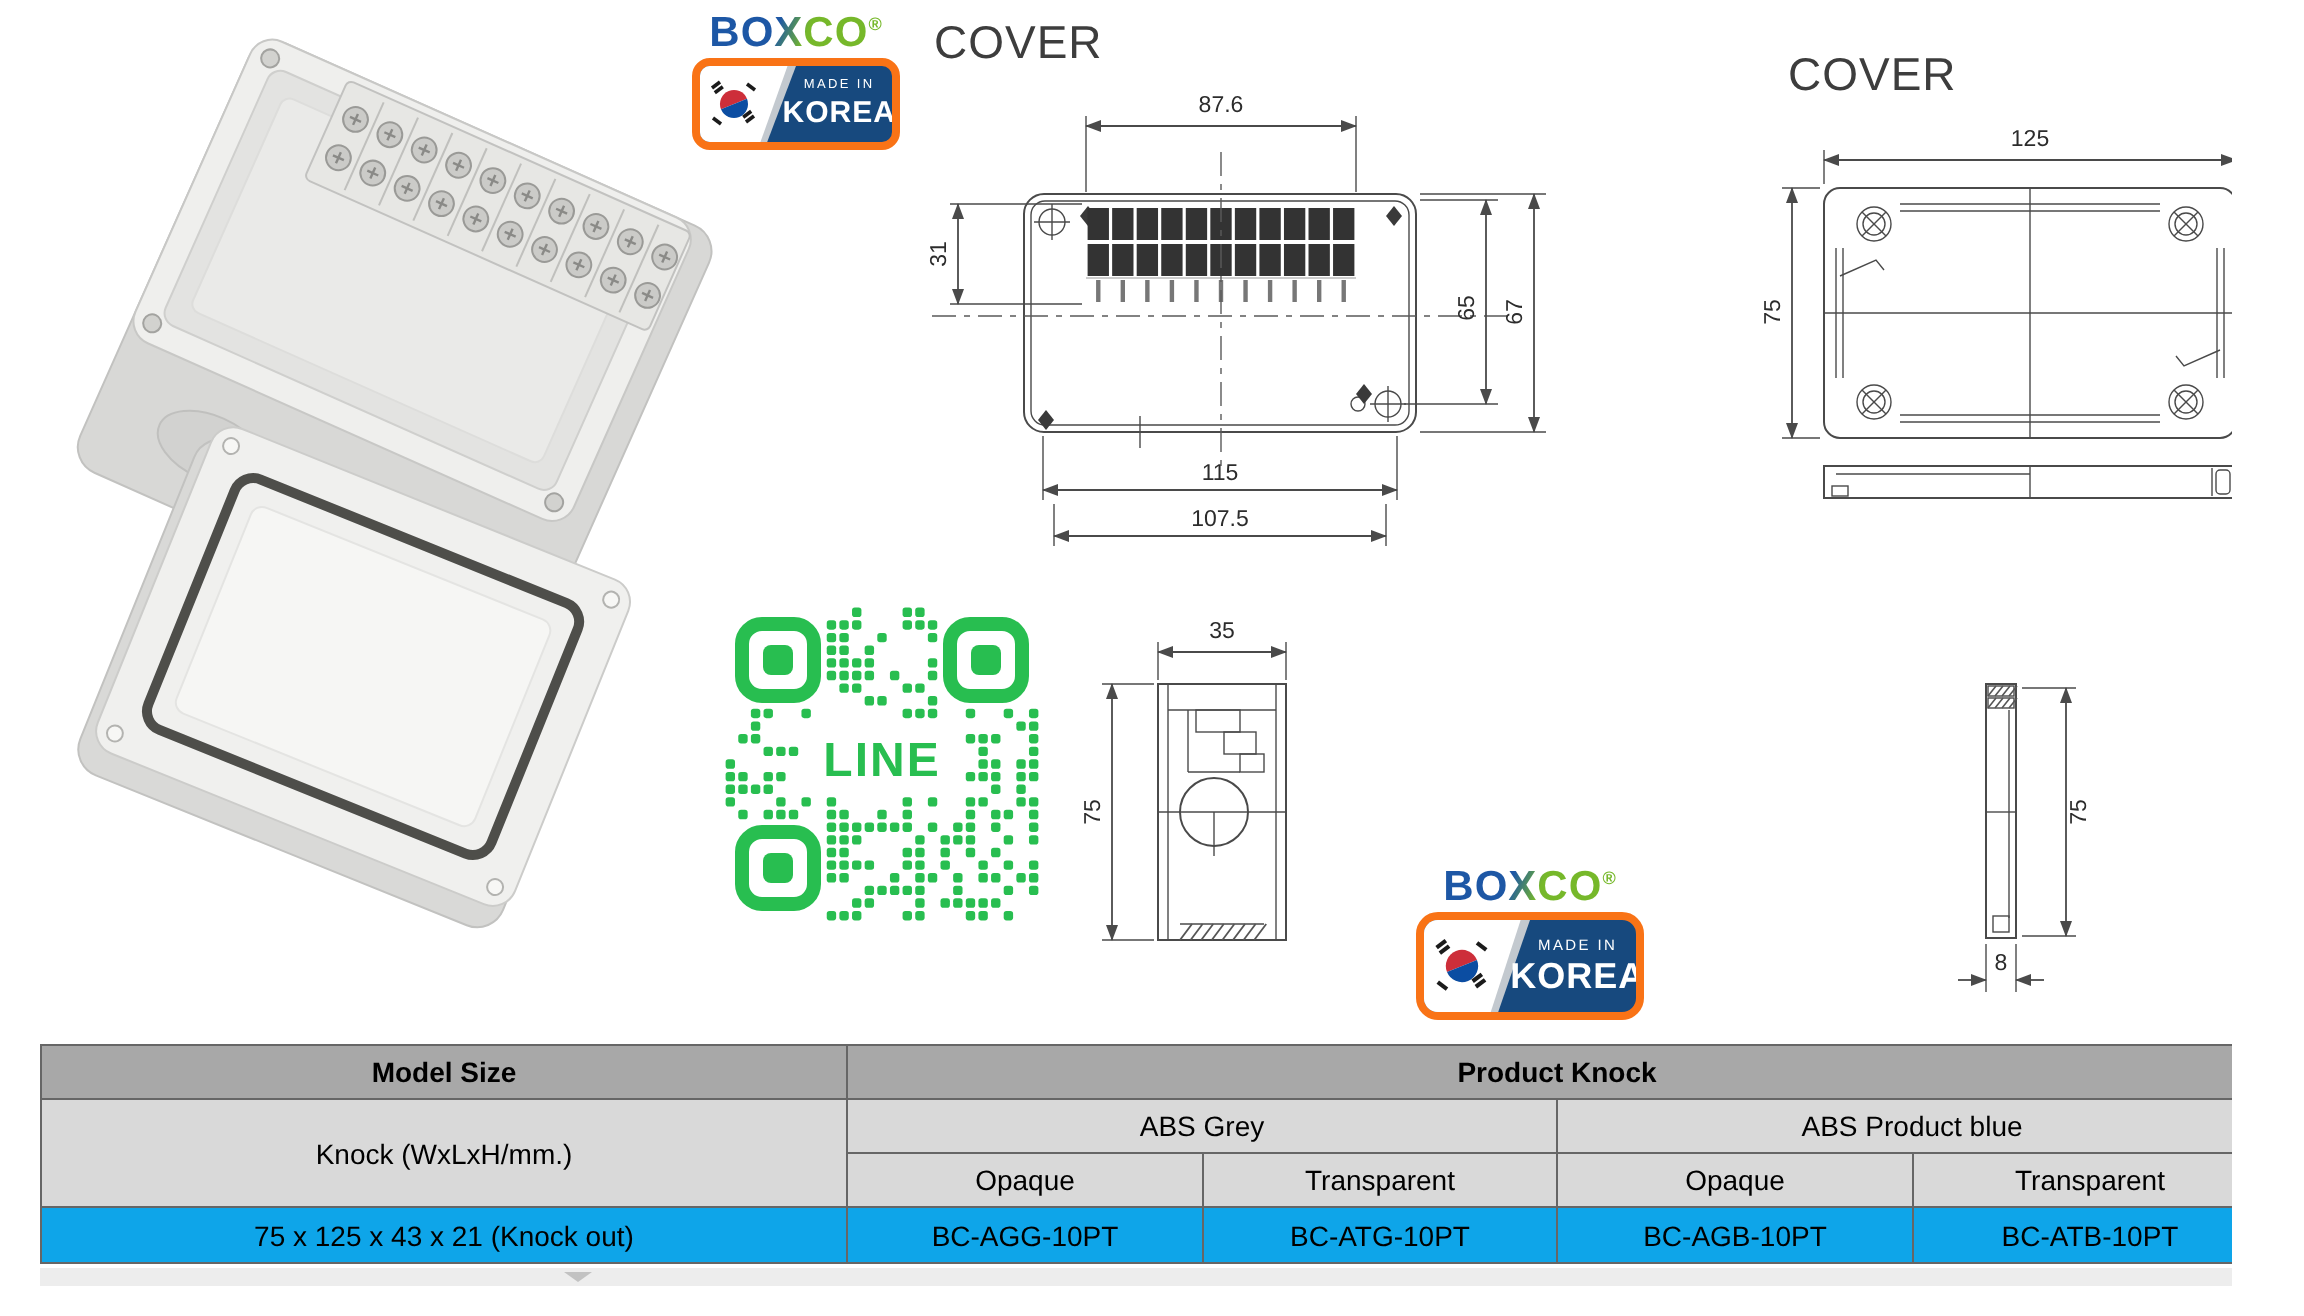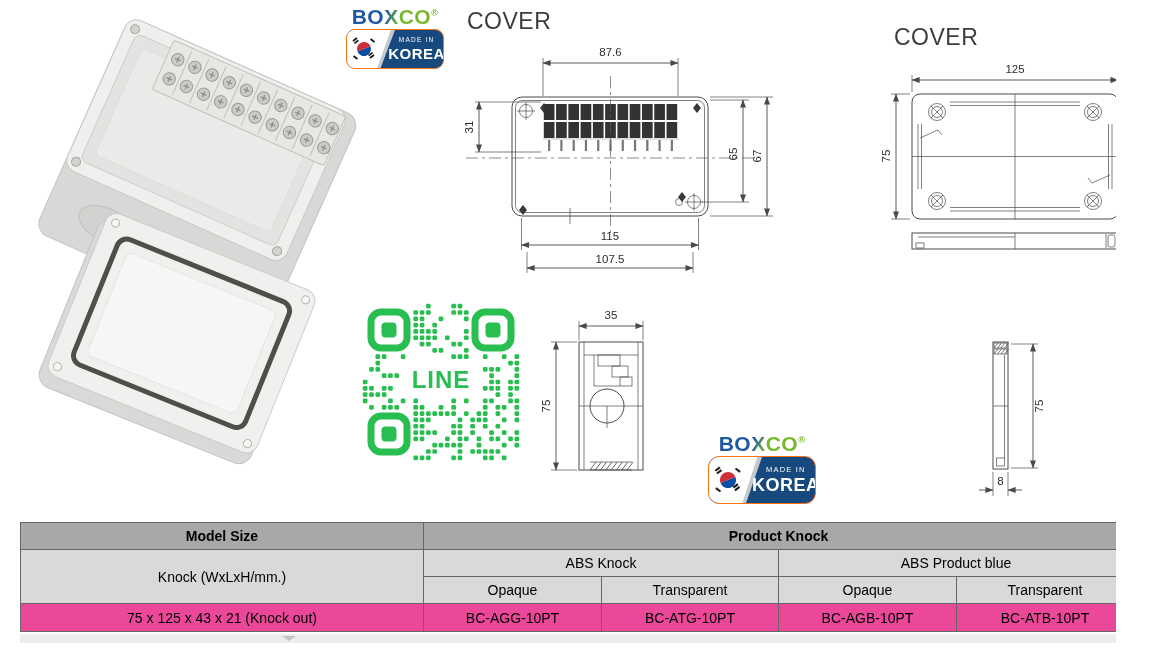--- a/index.html
+++ b/index.html
@@ -21,21 +21,21 @@
 
   
   .brand{display:flex;flex-direction:column;align-items:center;gap:2px;}
   .brand-name{font-weight:bold;font-size:21px;letter-spacing:.5px;color:var(--brand-blue,#1d57a5);line-height:1;}
   @supports (-webkit-background-clip:text){
     .brand-name .bn{background:linear-gradient(110deg,var(--brand-blue,#1d57a5) 42%,var(--brand-green,#76b82a) 60%);
       -webkit-background-clip:text;-webkit-text-fill-color:transparent;}
   }
   .brand-name .reg{font-size:9px;vertical-align:super;color:var(--brand-green,#76b82a);-webkit-text-fill-color:var(--brand-green,#76b82a);}
   .badge{position:relative;width:96px;height:38px;border-radius:9px;background:var(--badge-blue,#17497e);
-         border:1px solid #f97316;overflow:hidden;}
+         border:4px solid #f97316;overflow:hidden;}
   .brand.lg .badge{width:106px;height:46px;border-radius:11px;}
   .badge .sliver{position:absolute;left:0;top:0;bottom:0;width:50%;background:#c3c9cf;
          clip-path:polygon(0 0,100% 0,70% 100%,0 100%);}
   .badge .flagpart{position:absolute;left:0;top:0;bottom:0;width:47%;background:#fff;
          clip-path:polygon(0 0,97% 0,67% 100%,0 100%);display:flex;align-items:center;}
   .badge .flagpart svg{margin-left:4px;}
   .badge .txt{position:absolute;right:0;top:0;bottom:0;width:55%;display:flex;flex-direction:column;
          align-items:center;justify-content:center;color:#fff;line-height:1;}
   .badge .made-in{font-size:6.5px;letter-spacing:1.2px;margin-bottom:2px;}
   .badge .country{font-size:15px;font-weight:bold;letter-spacing:.5px;}
@@ -45,21 +45,21 @@
   
   .qr-ink{fill:var(--qr,#28be50);}
   .qr-stroke{stroke:var(--qr,#28be50);fill:none;}
   .qr-label{font:bold 24px "Liberation Sans",sans-serif;letter-spacing:1px;fill:var(--qr,#28be50);}
 
   
   .spec-table{border-collapse:collapse;table-layout:fixed;width:1113px;font-size:14px;color:#000;}
   .spec-table th,.spec-table td{border:1px solid #666;text-align:center;padding:0;}
   .spec-table tr.hdr th{background:#a8a8a8;font-weight:bold;height:26px;}
   .spec-table tr.sub td{background:#d9d9d9;height:26px;font-weight:normal;}
-  .spec-table tr.data td{background:#ec4899;height:27px;}
+  .spec-table tr.data td{background:#0ea5e9;height:27px;}
   .ghost{background:#ededed;}
   .ghost .chev{position:absolute;left:262px;top:2px;width:14px;height:5px;background:#c2c2c2;
         clip-path:polygon(0 0,100% 0,50% 100%);}
 </style>
 </head>
 <body>
 
 <div id="stage">
 
   <svg class="abs" style="left:0;top:0" width="365" height="515" viewBox="0 0 365 515">
@@ -659,21 +659,21 @@
       <col style="width:178px">
         <col style="width:177px">
     </colgroup>
     <tbody>
         <tr class="hdr">
       <th>Model Size</th>
       <th colspan="4">Product Knock</th>
     </tr>
     <tr class="sub">
       <td rowspan="2">Knock (WxLxH/mm.)</td>
-      <td colspan="2">ABS Knock</td>
+      <td colspan="2">ABS Grey</td>
       <td colspan="2">ABS Product blue</td>
     </tr>
     <tr class="sub">
       <td>Opaque</td>
       <td>Transparent</td>
       <td>Opaque</td>
       <td>Transparent</td>
     </tr>
     <tr class="data">
       <td>75 x 125 x 43 x 21 (Knock out)</td>

